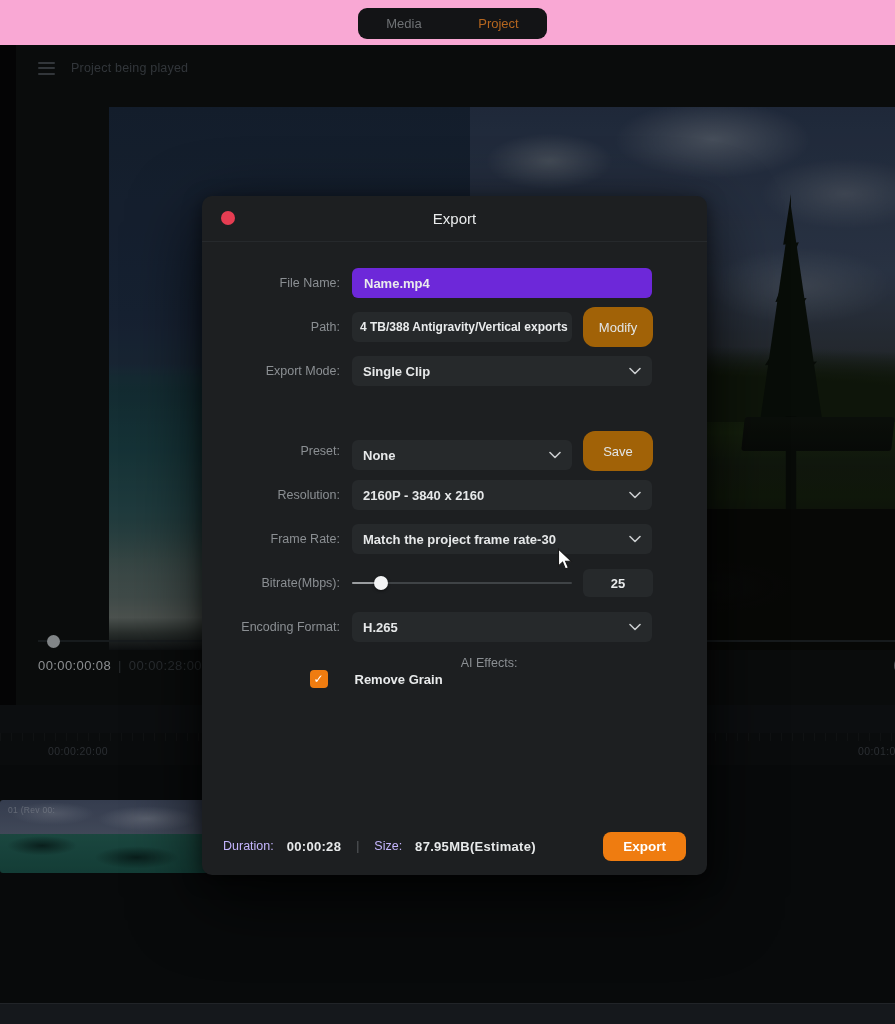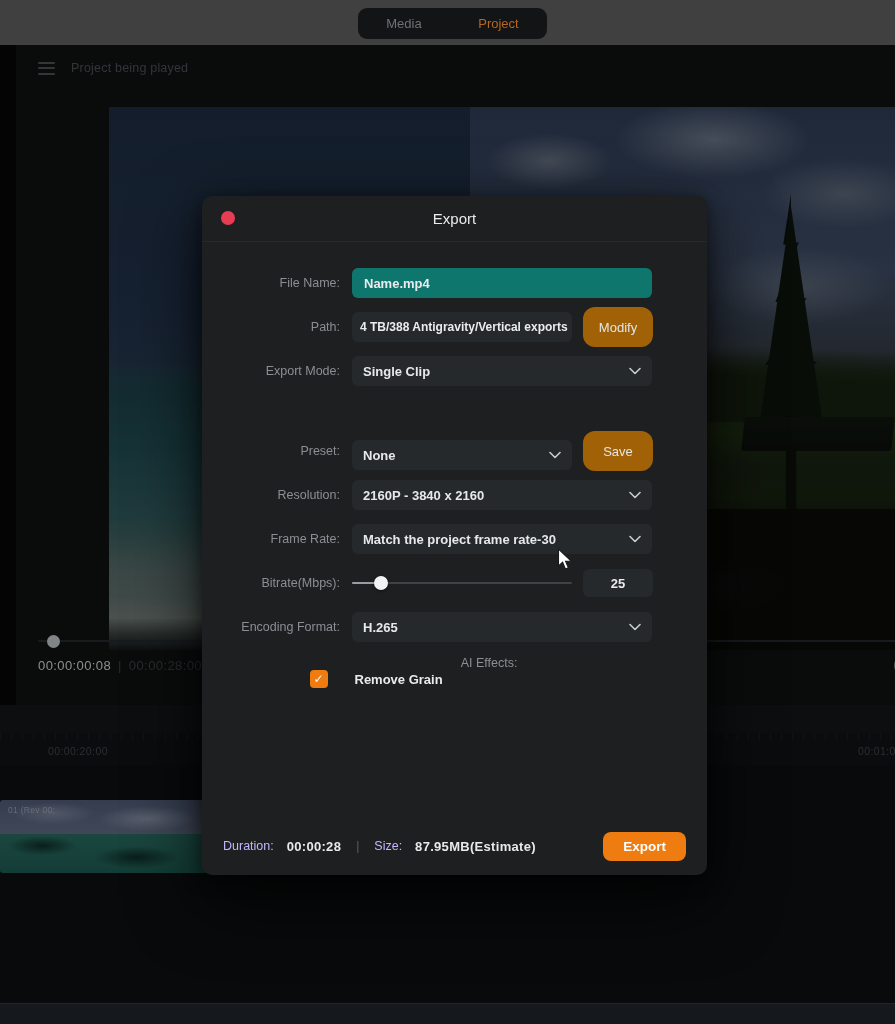--- a/index.html
+++ b/index.html
@@ -1,21 +1,21 @@
 <!DOCTYPE html>
 <html><head>
 <meta charset="utf-8">
 <style>
   * { margin:0; padding:0; box-sizing:border-box; }
   html,body { background:#000; }
   body { font-family:"Liberation Sans","DejaVu Sans",sans-serif; }
   .stage { position:relative; width:895px; height:1024px; background:#060708; overflow:hidden; }
 
   
-  .top-bar { position:absolute; top:0; left:0; width:100%; height:45px; background:#404040; z-index:5; }
+  .top-bar { position:absolute; top:0; left:0; width:100%; height:45px; background:#f9a8d4; z-index:5; }
   .tab-pill { position:absolute; left:358px; top:8px; width:189px; height:31px; background:#131416; border-radius:9px; display:flex; align-items:center; justify-content:space-around; }
   .tab { font-size:13px; color:#6e7174; cursor:default; padding:4px 10px; }
   .tab.active { color:#b5661f; }
 
   
   .editor { position:absolute; top:45px; left:16px; width:100%; height:660px; background:#0f1213; z-index:1;text-align:center; }
   .menu-row { position:absolute; top:16px; left:22px; display:flex; align-items:center; gap:16px; }
   .hamburger { width:17px; display:flex; flex-direction:column; gap:3.5px; }
   .hamburger span { display:block; height:2px; background:#4a5056; border-radius:1px; }
   .project-title { font-size:12.5px; color:#4a5056; letter-spacing:.2px; }
@@ -67,21 +67,21 @@
   
   .export-dialog { position:absolute; left:202px; top:196px; width:505px; height:679px; background:#1d1f21; border-radius:10px; z-index:100; box-shadow:0 24px 70px rgba(0,0,0,.75), 0 4px 18px rgba(0,0,0,.5); }
   .dlg-header { position:relative; height:46px; border-bottom:1px solid #26292c; display:flex; align-items:center; justify-content:center; }
   .close-dot { position:absolute; left:19px; top:15px; width:14px; height:14px; border-radius:50%; background:#e63d52; cursor:pointer; }
   .dlg-title { font-size:15px; color:#e9ebec; }
 
   .dlg-body { padding:26px 0 0 10px; }
   .row { display:flex; align-items:center; height:30px; margin-bottom:14px; }
   .row-label { width:140px; text-align:right; padding-right:12px; color:#8b8f93; font-size:12.5px; white-space:nowrap; }
   .control-area { width:300px; display:flex; align-items:center; gap:11px; }
-  .text-input { flex:1; height:30px; background:#0f766e; border:none; border-radius:6px; color:#e9ebec; font-size:13px; font-weight:600; padding:0 12px; font-family:inherit; outline:none; }
+  .text-input { flex:1; height:30px; background:#6d28d9; border:none; border-radius:6px; color:#e9ebec; font-size:13px; font-weight:600; padding:0 12px; font-family:inherit; outline:none; }
   .value-box { flex:0 0 220px; height:30px; background:#26292b; border-radius:6px; color:#e9ebec; font-size:12px; font-weight:600; display:flex; align-items:center; padding:0 8px; white-space:nowrap; overflow:hidden; }
   .btn { flex:0 0 70px; height:40px; background:#a16207; border:none; border-radius:12px; color:#e2e5e6; font-size:13px; display:flex; align-items:center; justify-content:center; cursor:pointer; }
   .dropdown { flex:1; height:30px; background:#26292b; border-radius:6px; display:flex; align-items:center; justify-content:space-between; padding:0 11px; cursor:pointer; }
   .dropdown.narrow { flex:0 0 220px;margin-top:8px; }
   .dd-value { color:#e6e8e9; font-size:13px; font-weight:600; white-space:nowrap; }
   .chevron { flex:0 0 12px; display:flex; }
   .row-gap { margin-top:50px; }
 
   .slider { position:relative; flex:0 0 220px; height:30px; }
   .slider-track { position:absolute; top:14px; left:0; width:100%; height:2px; background:#3f4346; border-radius:1px; }

